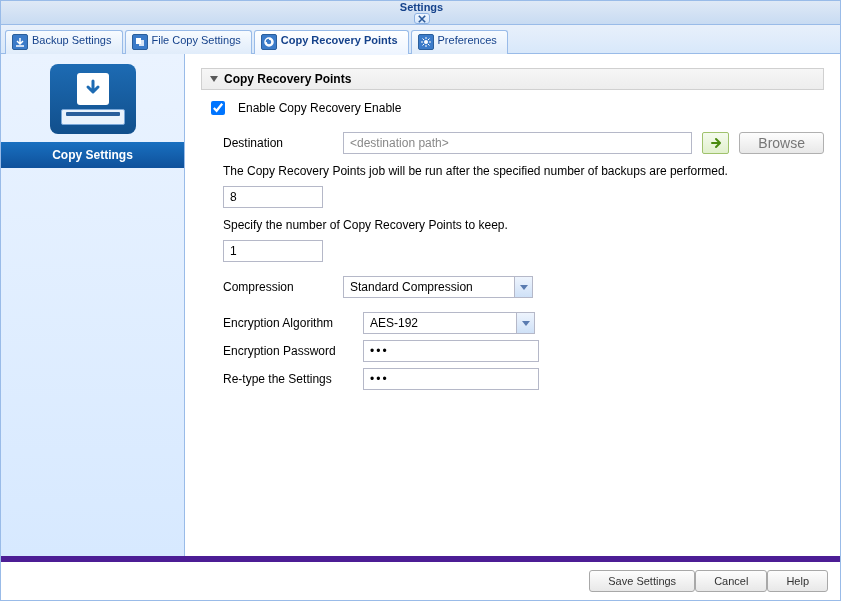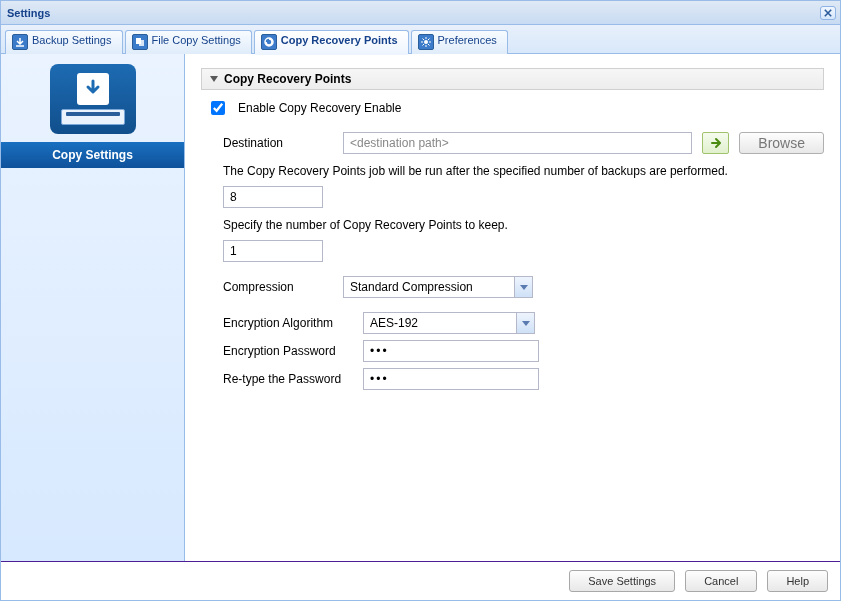--- a/index.html
+++ b/index.html
@@ -1,18 +1,18 @@
 <!DOCTYPE html>
 <html><head>
 <meta charset="utf-8">
 <style>
   * { box-sizing: border-box; }
   body { margin:0; padding:0; font-family: Tahoma, Arial, sans-serif; font-size:12px; color:#15428b; background:#fff; }
   .win { width:841px; height:601px; border:1px solid #99bbe8; display:flex; flex-direction:column; }
-  .titlebar { background:linear-gradient(#dfe9f6,#c8dbf2); height:24px; border-bottom:1px solid #99bbe8; display:flex; align-items:center; justify-content:space-between; padding:0 4px 0 6px; }
+  .titlebar { background:linear-gradient(#dfe9f6,#c8dbf2); height:24px; border-bottom:1px solid #99bbe8; display:flex; align-items:center; justify-content:space-between; padding:0 4px 0 6px;flex-direction:column; }
   .titlebar .title { font-weight:bold; color:#15428b; font-size:11px;}
   .close-btn { width:16px; height:14px; border:1px solid #8db2e3; background:linear-gradient(#f1f7ff,#d5e6fb); border-radius:3px; display:flex; align-items:center; justify-content:center; cursor:pointer;}
   .close-btn svg { width:8px; height:8px; }
   .tabstrip { background:linear-gradient(#e8f0fb,#d8e8fa); border-bottom:1px solid #99bbe8; padding:4px 4px 0 4px; display:flex; gap:2px; }
   .tab { display:flex; gap:4px; padding:3px 10px 3px 6px; border:1px solid #99bbe8; border-bottom:none; border-radius:3px 3px 0 0; background:linear-gradient(#f7fbff,#e0ecfa); color:#15428b; cursor:pointer; font-size:11px; position:relative; top:1px;}
   .tab.active { background:linear-gradient(#fff,#eef5ff); font-weight:bold; padding-bottom:4px; z-index:2;}
   .tab.active::after { content:""; position:absolute; left:0; right:0; bottom:-1px; height:1px; background:#eef5ff;}
   .tab .mini-icon { width:16px; height:16px; background:#3b7bc9; border:1px solid #2a5e9b; border-radius:2px; display:flex; align-items:center; justify-content:center;}
   .tab .mini-icon svg { width:10px; height:10px; fill:#fff; }
   .content { flex:1; display:flex; min-height:0; }
@@ -37,21 +37,21 @@
   .go-btn svg{ width:12px; height:12px; fill:#4a8a10;}
   .browse-btn { height:22px; padding:0 18px; border:1px solid #b0b0b0; background:linear-gradient(#fdfdfd,#e8e8e8); border-radius:3px; color:#777; cursor:pointer; font-size:14px; display:flex; align-items:center;}
   .desc { margin:10px 0 8px 0;}
   .num-input { width:100px;}
   .combo { position:relative; }
   .combo input { padding-right:22px;}
   .combo .arrow { position:absolute; right:1px; top:1px; width:18px; height:20px; background:linear-gradient(#eef4fd,#cfe1f7); border-left:1px solid #b5b8c8; display:flex; align-items:center; justify-content:center; cursor:pointer;}
   .combo .arrow::after { content:""; width:0;height:0;border-left:4px solid transparent;border-right:4px solid transparent;border-top:5px solid #5a7bb0;}
   .label2-col { min-width:130px; }
   .pw-input { width:176px; letter-spacing:2px;}
-  .footer { border-top:1px solid #4c1d95; padding:8px 12px; display:flex; justify-content:flex-end; gap:10px; background:#fff;}
+  .footer { border-top:6px solid #4c1d95; padding:8px 12px; display:flex; justify-content:flex-end; background:#fff;}
   .btn { height:22px; padding:0 18px; border:1px solid #a8a8a8; background:linear-gradient(#fdfdfd,#e8e8e8); border-radius:3px; cursor:pointer; font-size:11px; display:flex; align-items:center; color:#333;}
 </style>
 </head>
 <body>
 
 <div class="win">
   <div class="titlebar">
     <span class="title">Settings</span>
     <div class="close-btn">
       <svg viewBox="0 0 10 10">
@@ -156,21 +156,21 @@
           <span class="combo">
             <input class="txt" style="width: 172px;" readonly="" value="AES-192">
             <span class="arrow"></span>
           </span>
         </div>
         <div class="row">
           <span class="label2-col">Encryption Password</span>
           <input class="txt pw-input" value="•••" style="">
         </div>
         <div class="row">
-          <span class="label2-col">Re-type the Password</span>
+          <span class="label2-col">Re-type the Settings</span>
           <input class="txt pw-input" value="•••" style="">
         </div>
       </div>
     </div>
   </div>
 
   <div class="footer">
     <div class="btn">Save Settings</div>
     <div class="btn">Cancel</div>
     <div class="btn">Help</div>

